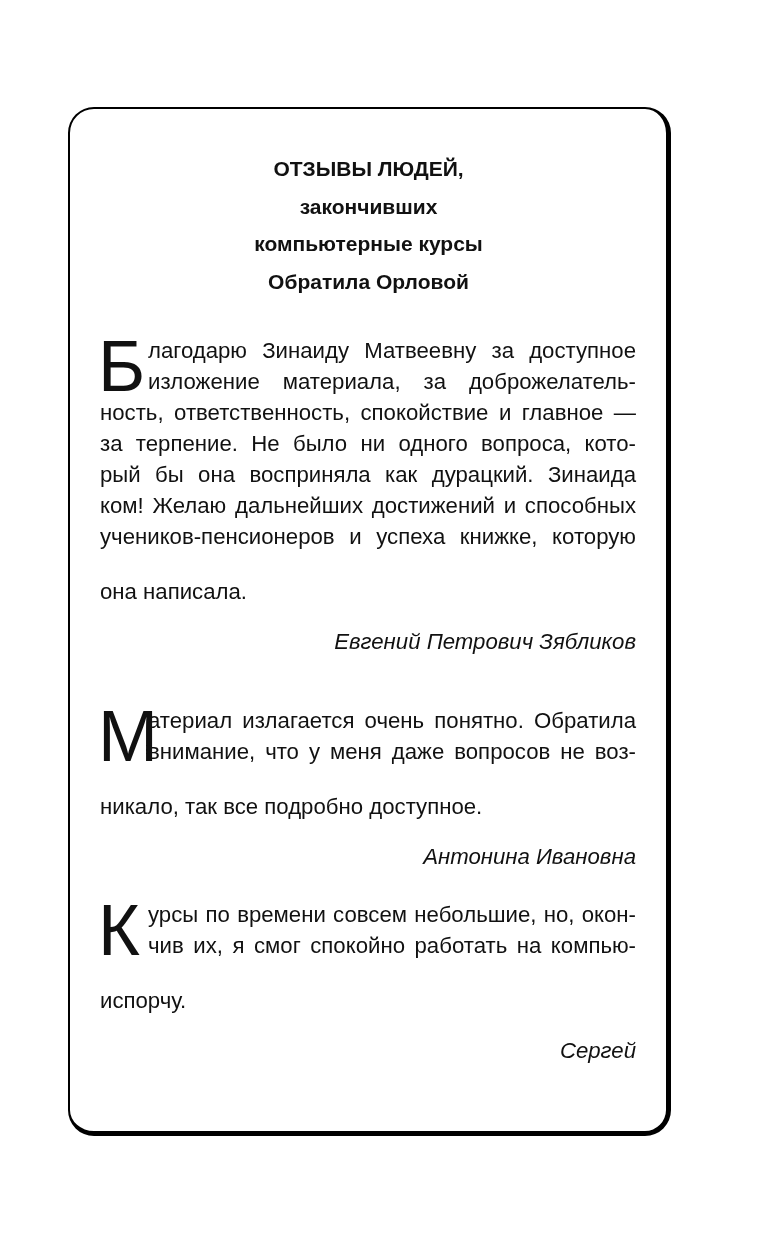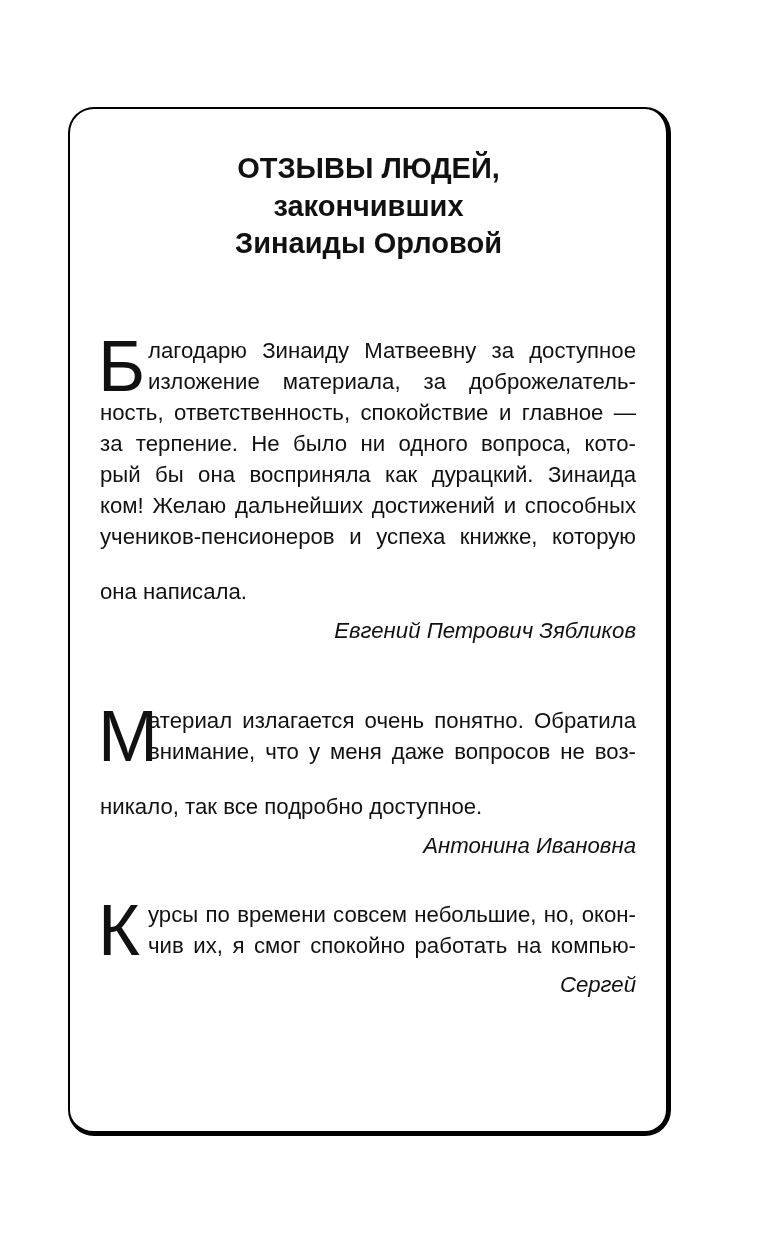--- a/index.html
+++ b/index.html
@@ -27,21 +27,21 @@
       border-radius: 26px;
       box-sizing: content-box;
     }
     .title {
       position: absolute;
       left: 70px;
       top: 150px;
       width: 597px;
       text-align: center;
       font-weight: bold;
-      font-size: 29px;
+      font-size: 21px;
       line-height: 37.5px;
     }
     .title div { white-space: nowrap; }
     .review {
       position: absolute;
       left: 100px;
       width: 536px;
       font-size: 22.2px;
       line-height: 31px;
     }
@@ -65,33 +65,34 @@
       top: 4px;
       font-size: 72px;
       line-height: 54px;
       height: 56px;
       overflow: visible;
     }
     .author {
       display: block;
       text-align: right;
       font-style: italic;
-      margin-top: 8px;
+      margin-top: 19px;
       line-height: 31px;
     }
   </style>
 </head>
 <body>
 
 <div class="frame"></div>
 
 <div class="title">
   <div>ОТЗЫВЫ ЛЮДЕЙ,</div>
   <div>закончивших</div>
-  <div>Зинаиды Орловой</div>
+  <div>компьютерные курсы</div>
+  <div>Обратила Орловой</div>
 </div>
 
 <div class="review" style="top: 335px;">
   <span class="dropcap">Б</span>
   <span class="line indent">лагодарю Зинаиду Матвеевну за доступное</span>
   <span class="line indent">изложение материала, за доброжелатель-</span>
   <span class="line">ность, ответственность, спокойствие и главное —</span>
   <span class="line">за терпение. Не было ни одного вопроса, кото-</span>
   <span class="line">рый бы она восприняла как дурацкий. Зинаида</span>
   <span class="line">ком! Желаю дальнейших достижений и способных</span>
@@ -105,14 +106,15 @@
   <span class="line indent">атериал излагается очень понятно. Обратила</span>
   <span class="line indent">внимание, что у меня даже вопросов не воз-</span>
   <span class="line last">никало, так все подробно доступное.</span>
   <span class="author">Антонина Ивановна</span>
 </div>
 
 <div class="review" style="top: 899px;">
   <span class="dropcap">К</span>
   <span class="line indent">урсы по времени совсем небольшие, но, окон-</span>
   <span class="line indent">чив их, я смог спокойно работать на компью-</span>
+  <span class="line last">испорчу.</span>
   <span class="author">Сергей</span>
 </div>
 
 </body></html>

